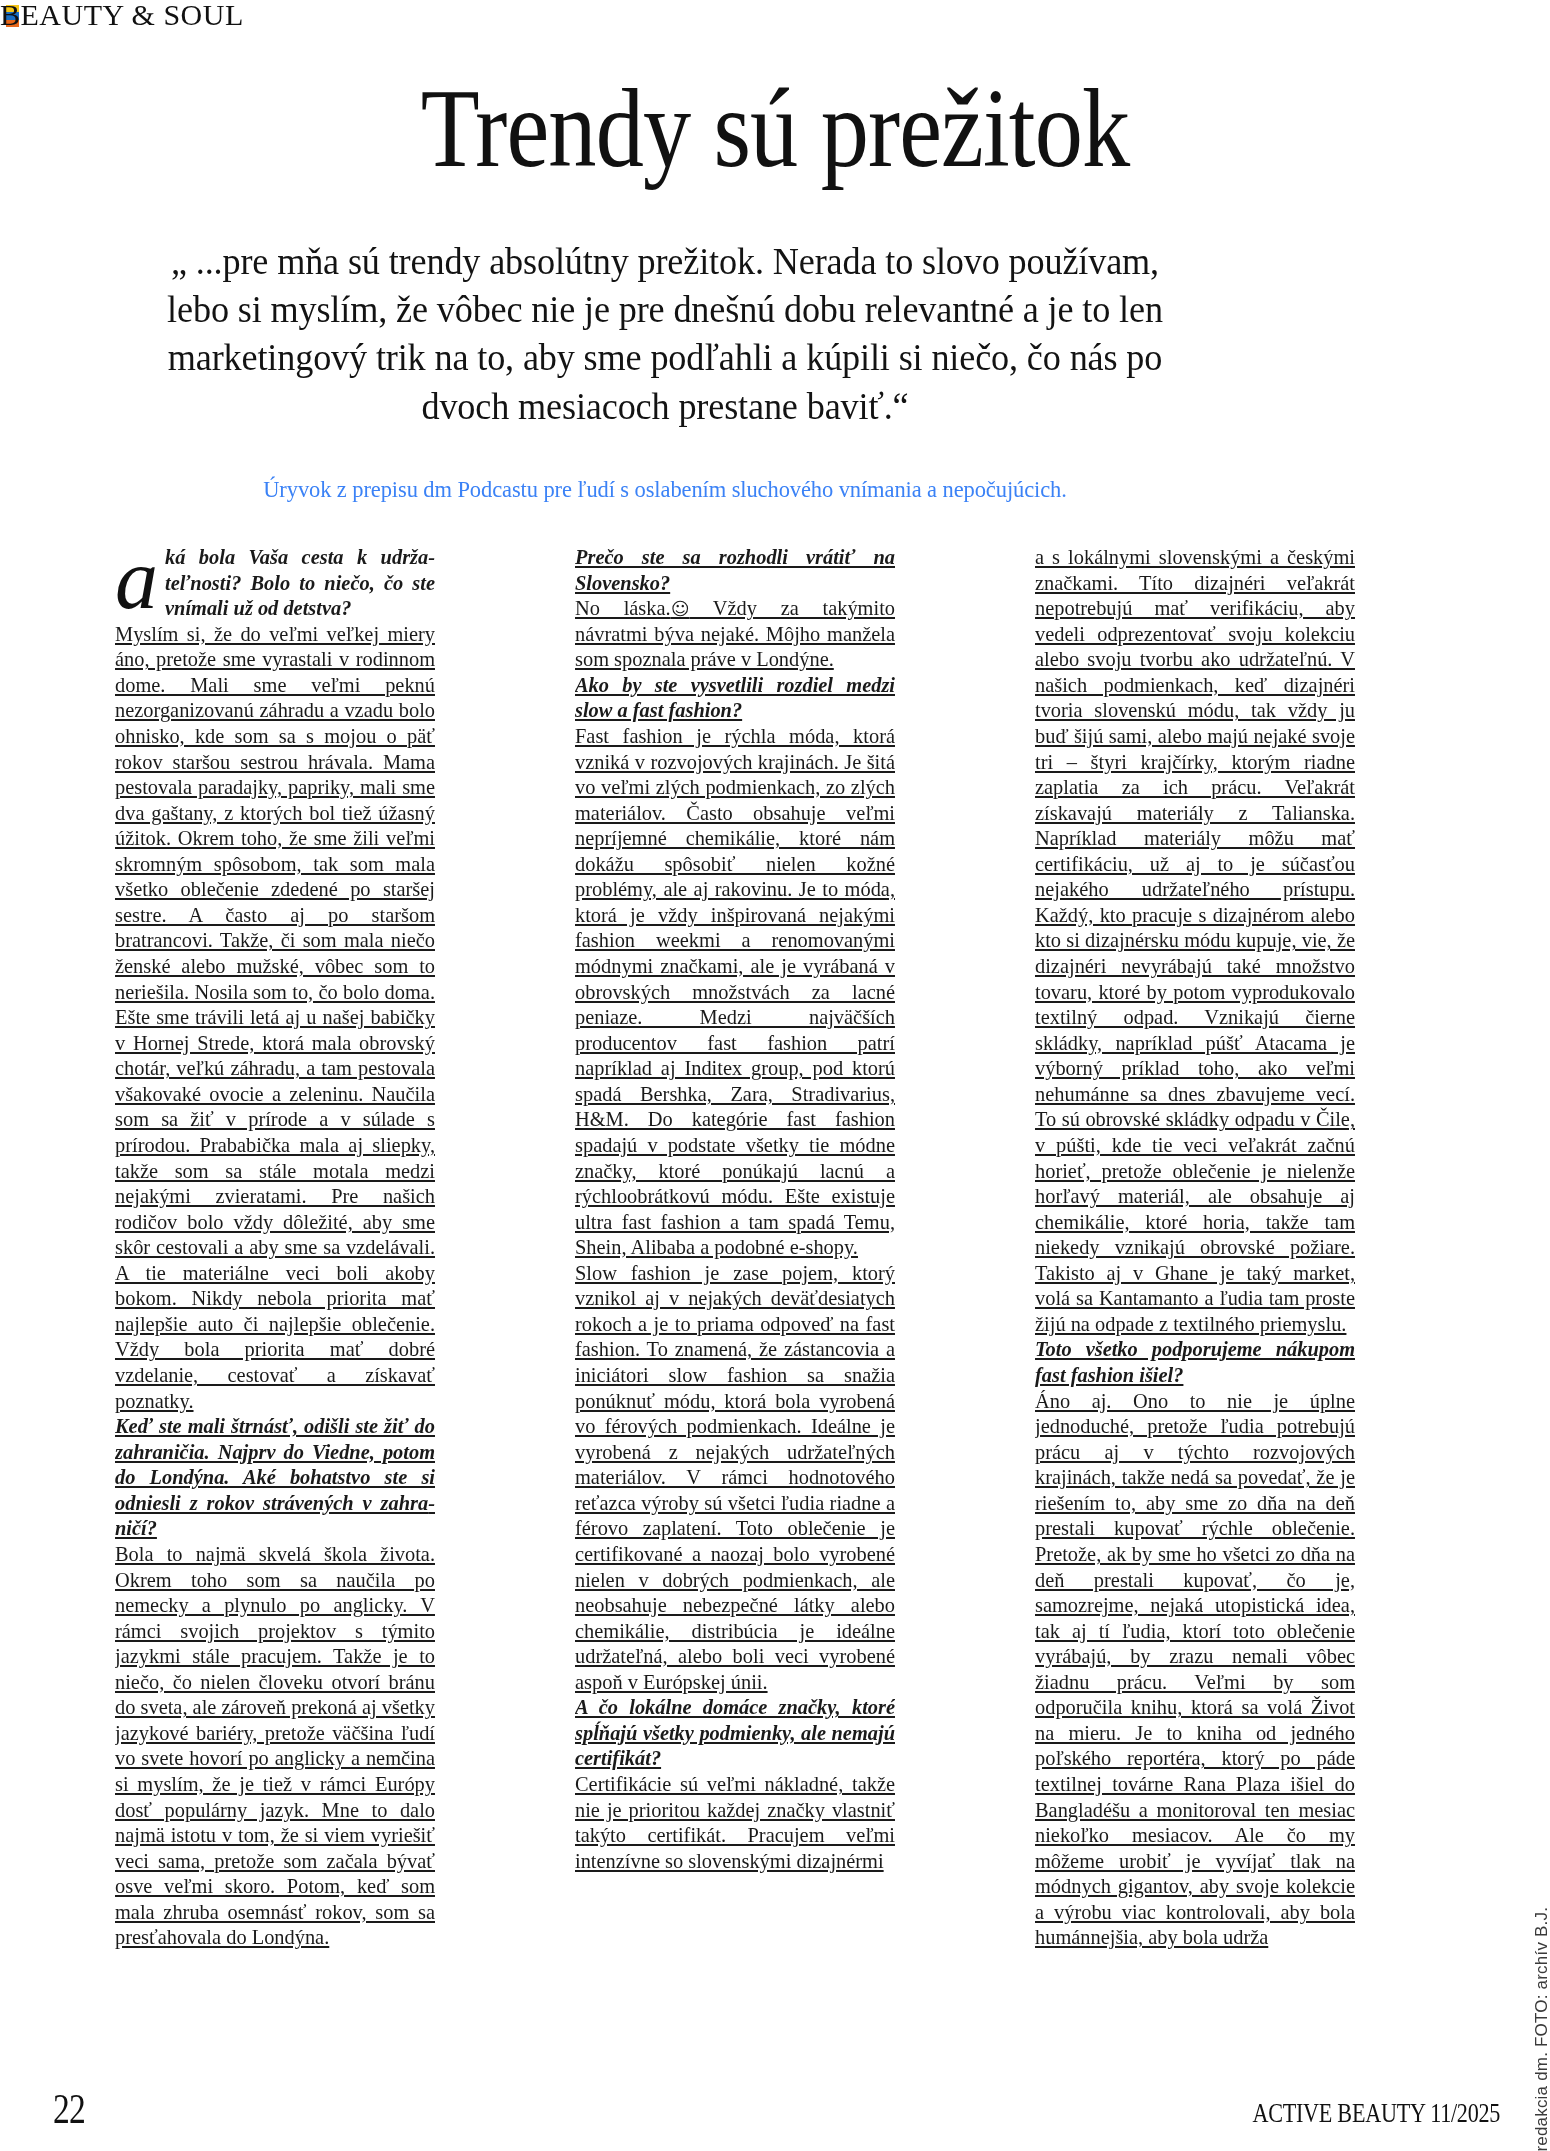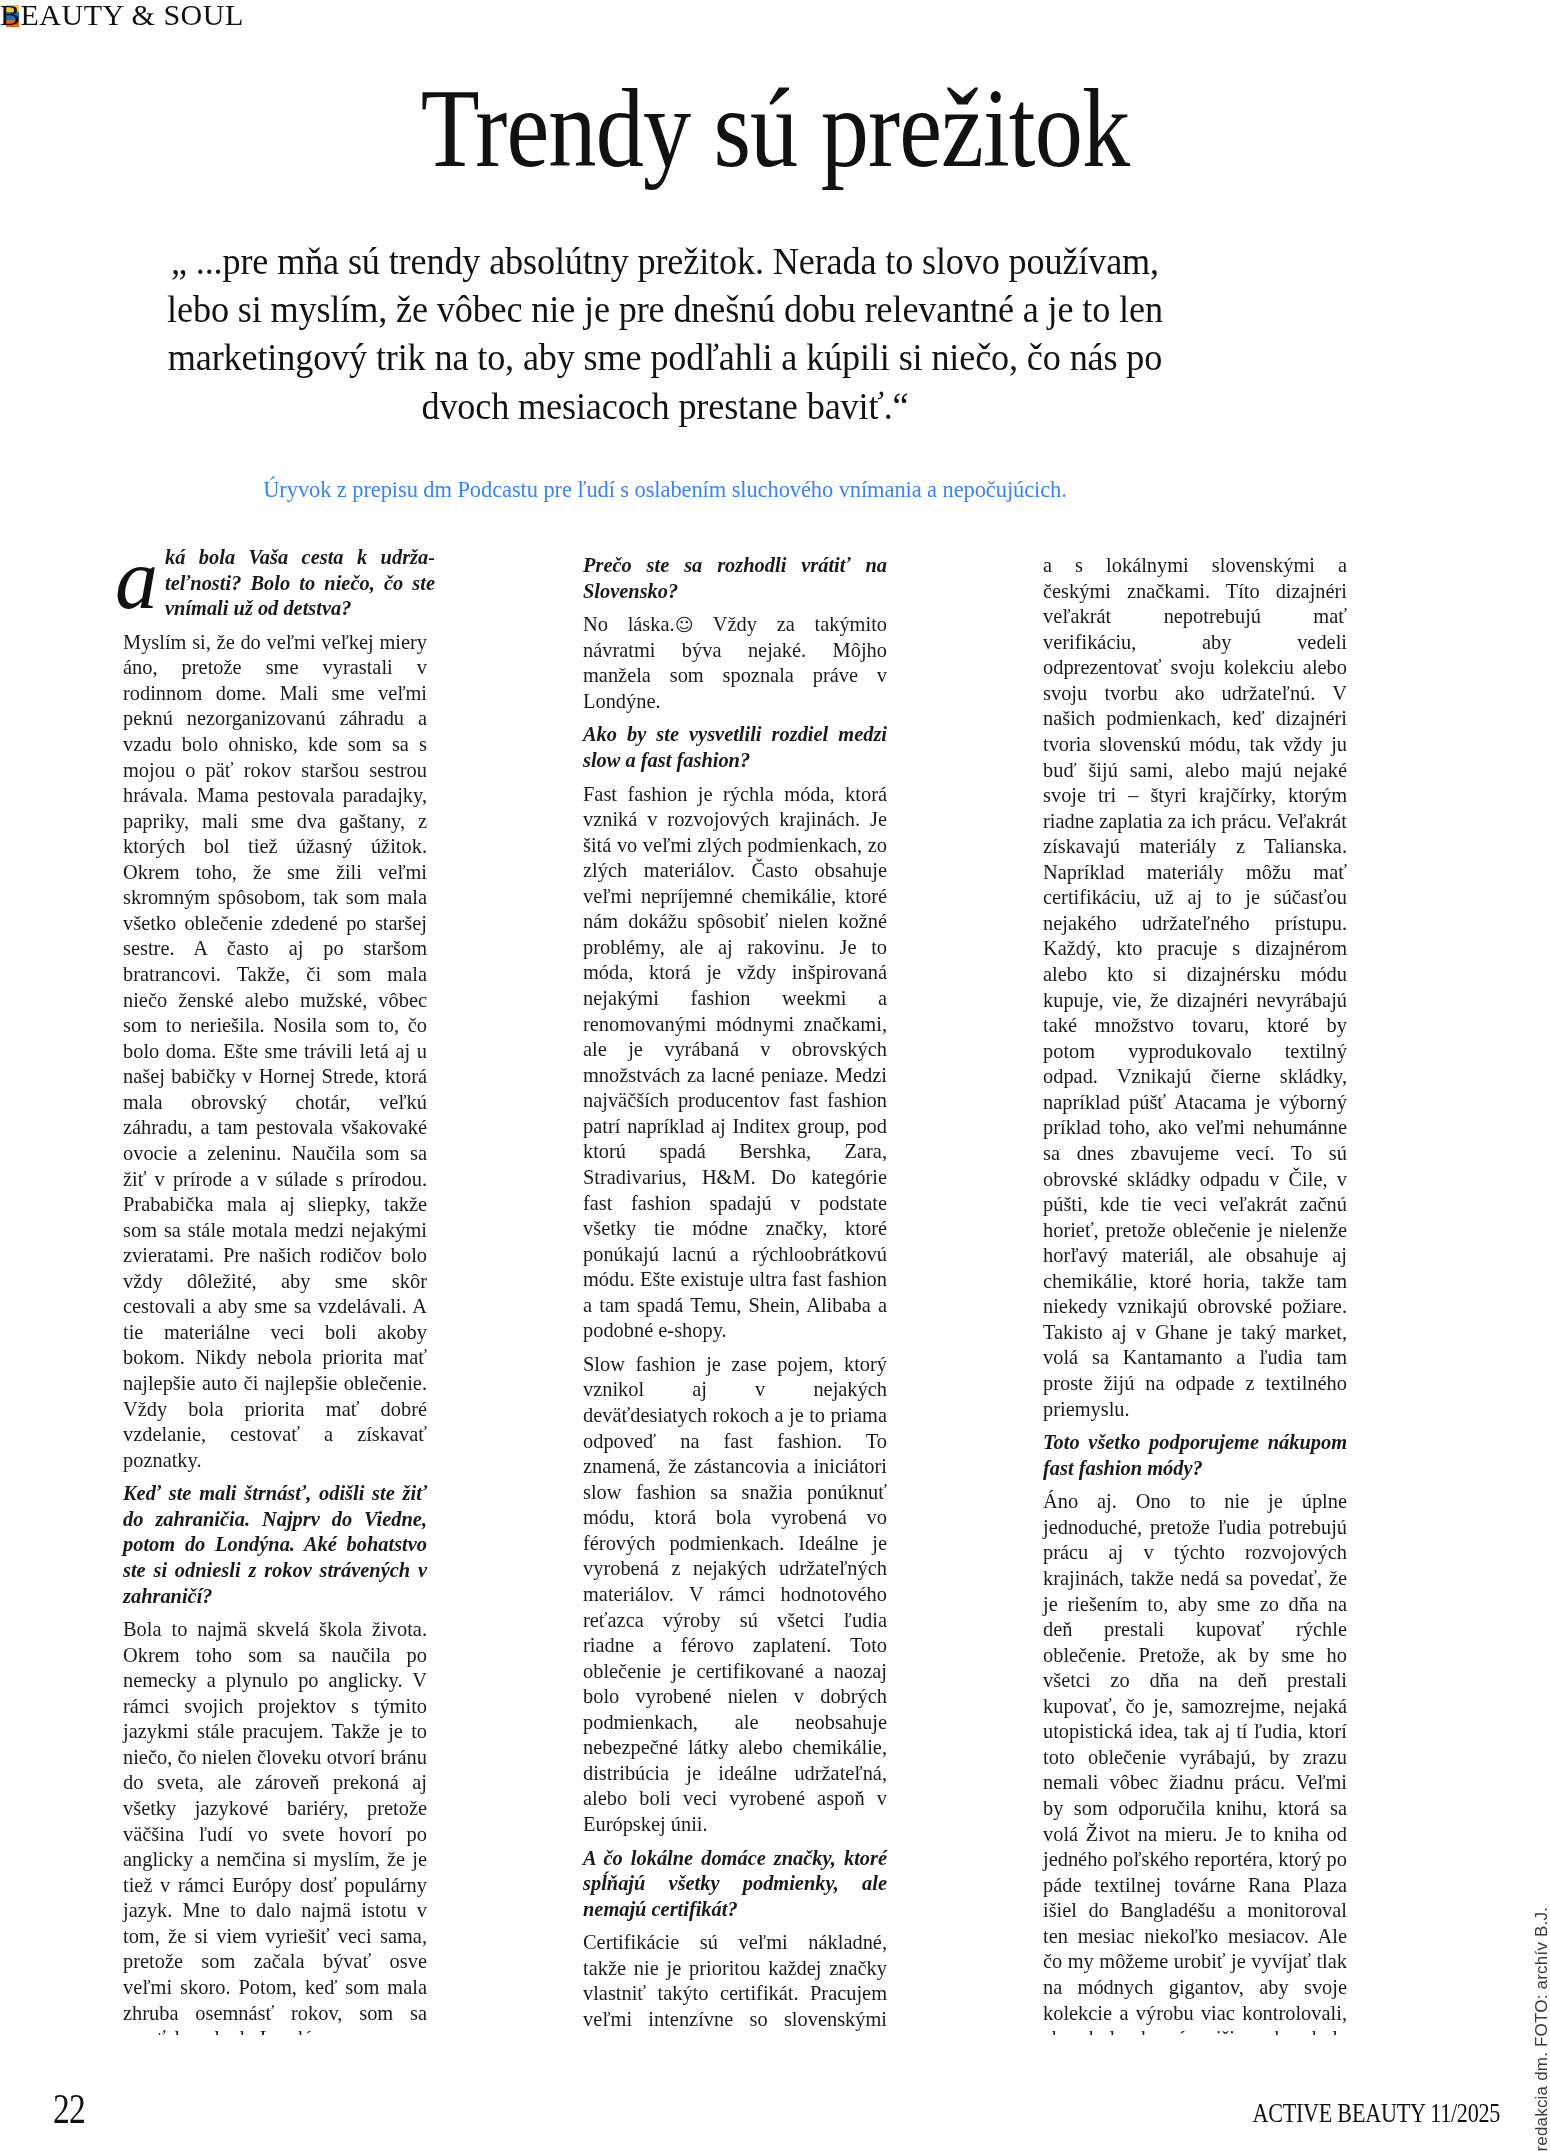--- a/index.html
+++ b/index.html
@@ -114,21 +114,21 @@
     line-height: 1.253;
     text-align: justify;
     text-justify: inter-word;
     hyphens: manual;
     color: #1a1a1a;
   }
   .col-1 { left: 115px; }
   .col-2 { left: 575px; }
   .col-3 { left: 1035px; }
 
-  .col p { margin: 8px; text-indent: 0; }
+  .col p { margin: 0; text-indent: 0; text-decoration: underline; }
 
   .q {
     font-weight: bold;
     font-style: italic;
     display: block;
     text-align: justify;
   }
 
   .q-spaced { margin-top: 19px; }
 
@@ -223,21 +223,21 @@
       <p><span>No láska.</span><span class="emoji">☺</span><span> Vždy za takýmito návratmi býva nejaké. Môjho manžela som spoznala práve v Londýne.</span></p>
       <p class="q q-spaced">Ako by ste vysvetlili rozdiel medzi slow a fast fashion?</p>
       <p>Fast fashion je rýchla móda, ktorá vzniká v rozvojových krajinách. Je šitá vo veľmi zlých podmienkach, zo zlých materiálov. Často obsahuje veľmi nepríjemné chemikálie, ktoré nám dokážu spôsobiť nielen kožné problémy, ale aj rakovinu. Je to móda, ktorá je vždy inšpirovaná nejakými fashion weekmi a renomovanými módnymi značkami, ale je vyrábaná v obrovských množstvách za lacné peniaze. Medzi najväčších producentov fast fashion patrí napríklad aj Inditex group, pod ktorú spadá Bershka, Zara, Stradivarius, H&amp;M. Do kategórie fast fashion spadajú v podstate všetky tie módne značky, ktoré ponúkajú lacnú a rýchloobrátkovú módu. Ešte existuje ultra fast fashion a tam spadá Temu, Shein, Alibaba a podobné e-shopy.</p>
       <p>Slow fashion je zase pojem, ktorý vznikol aj v nejakých deväťdesiatych rokoch a je to priama odpoveď na fast fashion. To znamená, že zástancovia a iniciátori slow fashion sa snažia ponúknuť módu, ktorá bola vyrobená vo férových podmienkach. Ideálne je vyrobená z nejakých udržateľných materiálov. V rámci hodnotového reťazca výroby sú všetci ľudia riadne a férovo zaplatení. Toto oblečenie je certifikované a naozaj bolo vyrobené nielen v dobrých podmienkach, ale neobsahuje nebezpečné látky alebo chemikálie, distribúcia je ideálne udržateľná, alebo boli veci vyrobené aspoň v Európskej únii.</p>
       <p class="q q-spaced">A čo lokálne domáce značky, ktoré spĺňajú všetky podmienky, ale nemajú certifikát?</p>
       <p>Certifikácie sú veľmi nákladné, takže nie je prioritou každej značky vlastniť takýto certifikát. Pracujem veľmi intenzívne so slovenskými dizajnérmi</p>
     </div>
 
     <div class="col col-3">
       <p>a s lokálnymi slovenskými a českými značkami. Títo dizajnéri veľakrát nepotrebujú mať verifikáciu, aby vedeli odprezentovať svoju kolekciu alebo svoju tvorbu ako udržateľnú. V našich podmienkach, keď dizajnéri tvoria slovenskú módu, tak vždy ju buď šijú sami, alebo majú nejaké svoje tri – štyri krajčírky, ktorým riadne zaplatia za ich prácu. Veľakrát získavajú materiály z Talianska. Napríklad materiály môžu mať certifikáciu, už aj to je súčasťou nejakého udržateľného prístupu. Každý, kto pracuje s dizajnérom alebo kto si dizajnérsku módu kupuje, vie, že dizajnéri nevyrábajú také množstvo tovaru, ktoré by potom vyprodukovalo textilný odpad. Vznikajú čierne skládky, napríklad púšť Atacama je výborný príklad toho, ako veľmi nehumánne sa dnes zbavujeme vecí. To sú obrovské skládky odpadu v Čile, v púšti, kde tie veci veľakrát začnú horieť, pretože oblečenie je nielenže horľavý materiál, ale obsahuje aj chemikálie, ktoré horia, takže tam niekedy vznikajú obrovské požiare. Takisto aj v Ghane je taký market, volá sa Kantamanto a ľudia tam proste žijú na odpade z textilného priemyslu.</p>
-      <p class="q q-spaced">Toto všetko podporujeme nákupom fast fashion módy?</p>
+      <p class="q q-spaced">Toto všetko podporujeme nákupom fast fashion išiel?</p>
       <p>Áno aj. Ono to nie je úplne jednoduché, pretože ľudia potrebujú prácu aj v týchto rozvojových krajinách, takže nedá sa povedať, že je riešením to, aby sme zo dňa na deň prestali kupovať rýchle oblečenie. Pretože, ak by sme ho všetci zo dňa na deň prestali kupovať, čo je, samozrejme, nejaká utopistická idea, tak aj tí ľudia, ktorí toto oblečenie vyrábajú, by zrazu nemali vôbec žiadnu prácu. Veľmi by som odporučila knihu, ktorá sa volá Život na mieru. Je to kniha od jedného poľského reportéra, ktorý po páde textilnej továrne Rana Plaza išiel do Bangladéšu a monitoroval ten mesiac niekoľko mesiacov. Ale čo my môžeme urobiť je vyvíjať tlak na módnych gigantov, aby svoje kolekcie a výrobu viac kontrolovali, aby bola humánnejšia, aby bola udrža­</p>
     </div>
 
   </div>
 
   <div class="side-credit">TEXT: redakcia dm. FOTO: archív B.J.</div>
 
   <div class="folio">22</div>
 
   <div class="issue">ACTIVE BEAUTY 11/2025</div>

